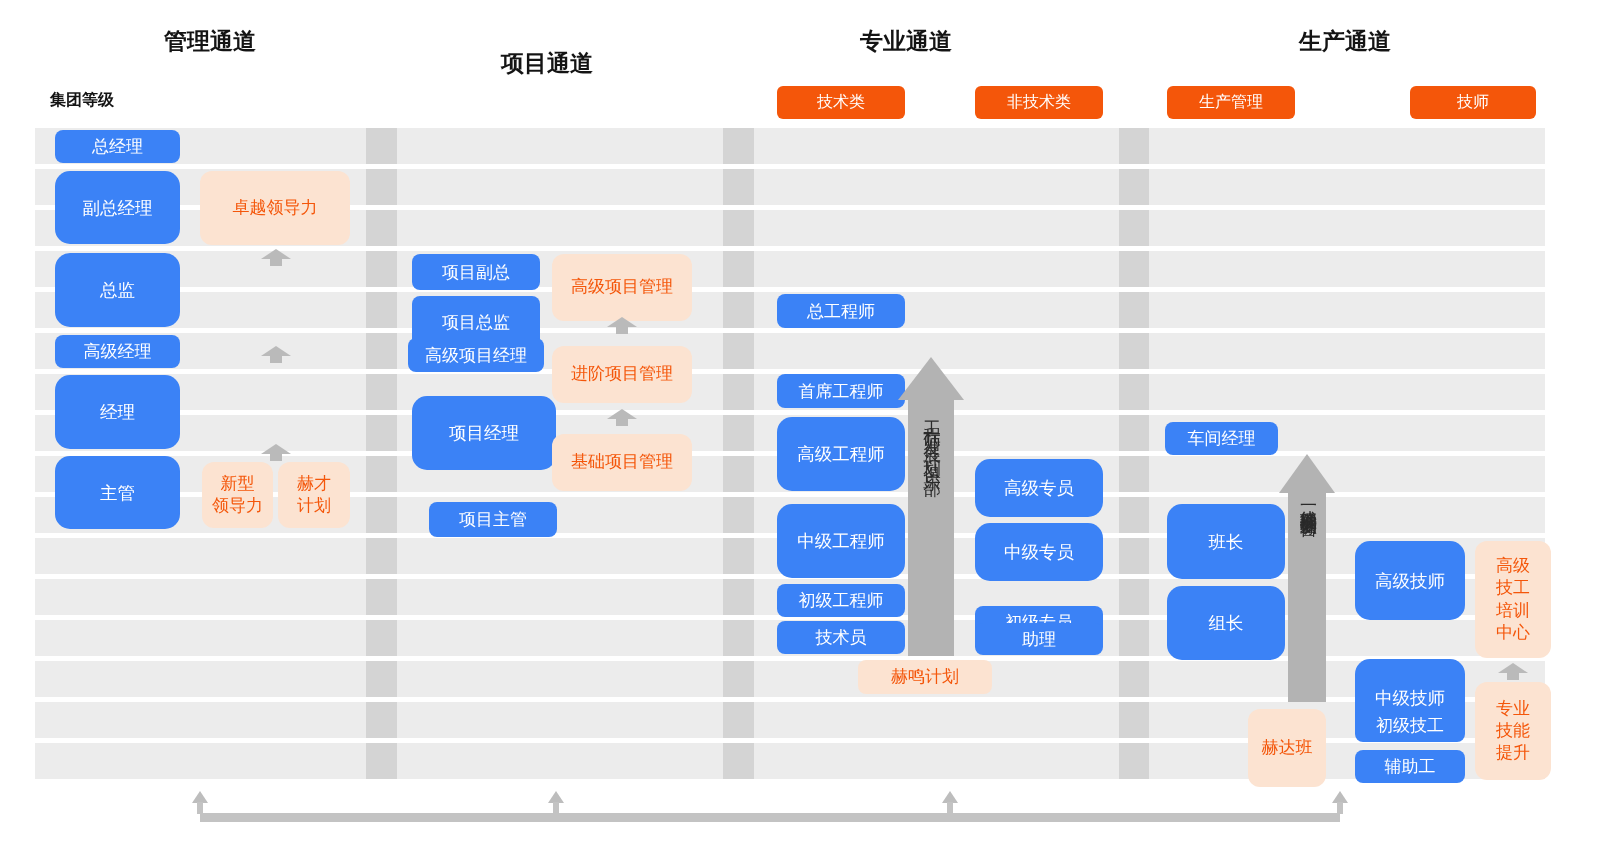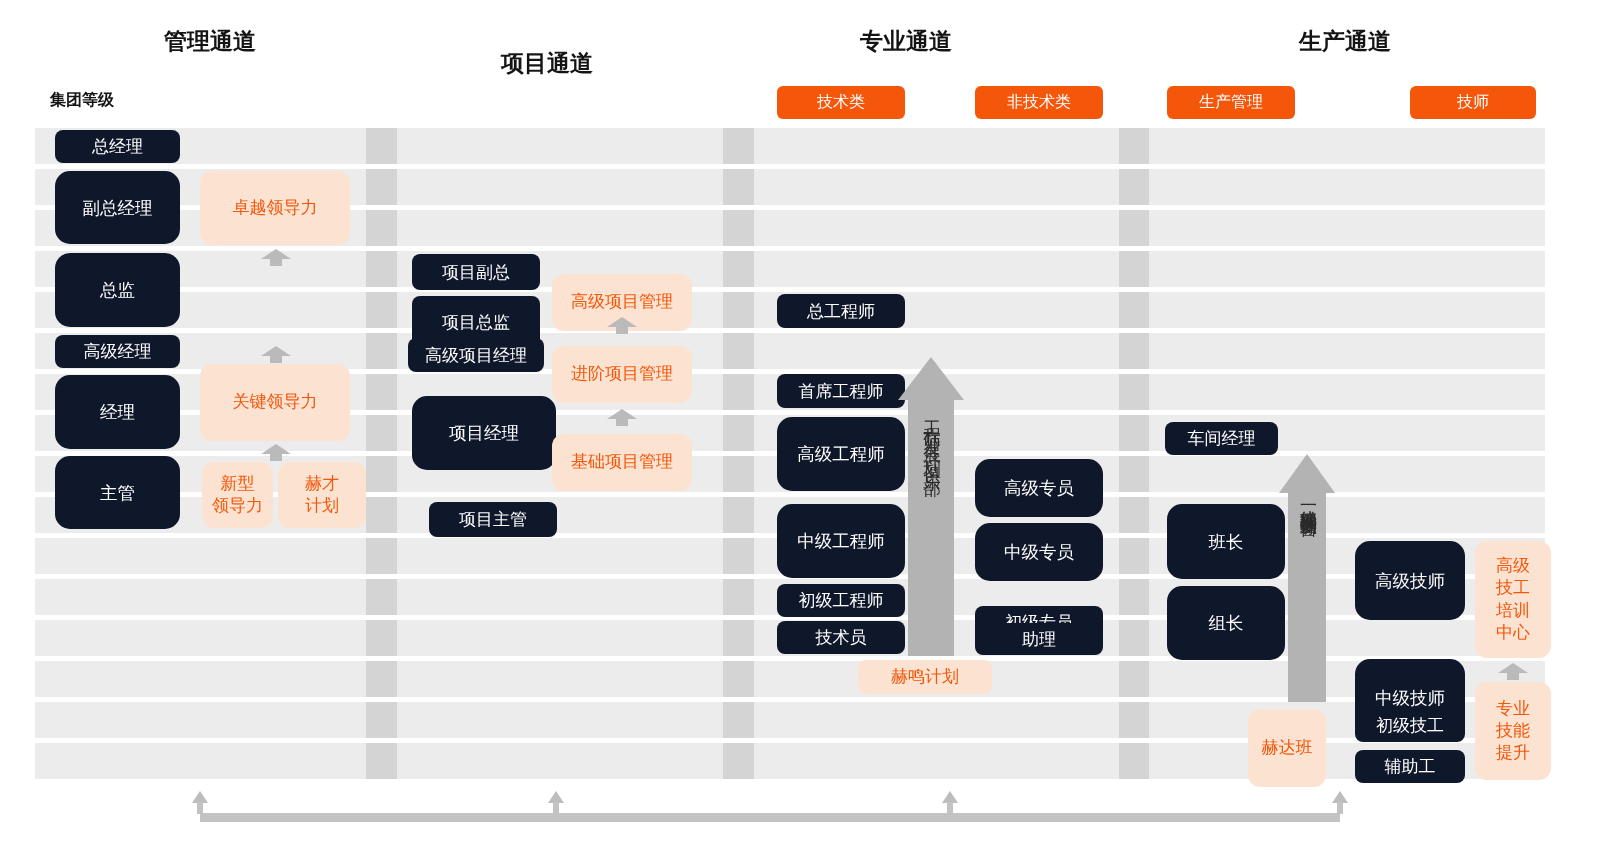--- a/index.html
+++ b/index.html
@@ -18,21 +18,21 @@
   .stripes{
     position:absolute;
     background:repeating-linear-gradient(to bottom,#ECECEC 0px,#ECECEC 36px,#FFFFFF 36px,#FFFFFF 41px);
   }
   .sepcol{
     position:absolute;
     background:repeating-linear-gradient(to bottom,#D4D4D4 0px,#D4D4D4 36px,#FFFFFF 36px,#FFFFFF 41px);
   }
   
   .box{
-    position:absolute;background:#0f172a;color:#fff;
+    position:absolute;background:#3b82f6;color:#fff;
     display:flex;align-items:center;justify-content:center;
     font-size:17px;white-space:nowrap;
   }
   .sm{border-radius:8px;}
   .lg{border-radius:15px;font-size:17.5px;}
   .chip{position:absolute;background:#F4560A;color:#fff;border-radius:6px;
     display:flex;align-items:center;justify-content:center;font-size:16px;white-space:nowrap;}
   
   .pbox{
     position:absolute;background:#FCE3D1;color:#F4560A;border-radius:12px;
@@ -79,24 +79,23 @@
   <div class="chip" style="left:1410px;top:86px;width:126px;height:33px;">技师</div>
 
   <div class="box sm" style="left:55px;top:130px;width:125px;height:33px;">总经理</div>
   <div class="box lg" style="left:55px;top:171px;width:125px;height:73px;">副总经理</div>
   <div class="box lg" style="left:55px;top:253px;width:125px;height:74px;">总监</div>
   <div class="box sm" style="left:55px;top:335px;width:125px;height:33px;">高级经理</div>
   <div class="box lg" style="left:55px;top:375px;width:125px;height:74px;">经理</div>
   <div class="box lg" style="left:55px;top:456px;width:125px;height:73px;">主管</div>
 
   <div class="pbox" style="left:200px;top:171px;width:150px;height:74px;">卓越领导力</div>
-  <div class="pbox" style="left:200px;top:364px;width:150px;height:77px;">关键领导力</div>
   <div class="pbox" style="left:202px;top:462px;width:71px;height:66px;">新型
 领导力</div>
-  <div class="pbox" style="left:278px;top:462px;width:88px;height:66px;">赫才
+  <div class="pbox" style="left:278px;top:462px;width:72px;height:66px;">赫才
 计划</div>
 
   <div class="arrow-s" style="left:261px;top:249px;">
       <div class="tri"></div>
       <div class="stub"></div>
     </div>
   <div class="arrow-s" style="left:261px;top:346px;">
       <div class="tri"></div>
       <div class="stub"></div>
     </div>
@@ -104,21 +103,21 @@
       <div class="tri"></div>
       <div class="stub"></div>
     </div>
 
   <div class="box sm" style="left:412px;top:254px;width:128px;height:36px;">项目副总</div>
   <div class="box sm" style="left:412px;top:296px;width:128px;height:52px;">项目总监</div>
   <div class="box sm" style="left:408px;top:338px;width:136px;height:34px;">高级项目经理</div>
   <div class="box lg" style="left:412px;top:396px;width:144px;height:74px;">项目经理</div>
   <div class="box sm" style="left:429px;top:458px;width:128px;height:35px;margin-top:44px;">项目主管</div>
 
-  <div class="pbox" style="left:552px;top:254px;width:140px;height:57px;margin-top:20px;">高级项目管理</div>
+  <div class="pbox" style="left:552px;top:254px;width:140px;height:67px;">高级项目管理</div>
   <div class="pbox" style="left:552px;top:346px;width:140px;height:57px;">进阶项目管理</div>
   <div class="pbox" style="left:552px;top:434px;width:140px;height:57px;">基础项目管理</div>
 
   <div class="arrow-s" style="left:607px;top:317px;">
       <div class="tri"></div>
       <div class="stub"></div>
     </div>
   <div class="arrow-s" style="left:607px;top:409px;">
       <div class="tri"></div>
       <div class="stub"></div>

